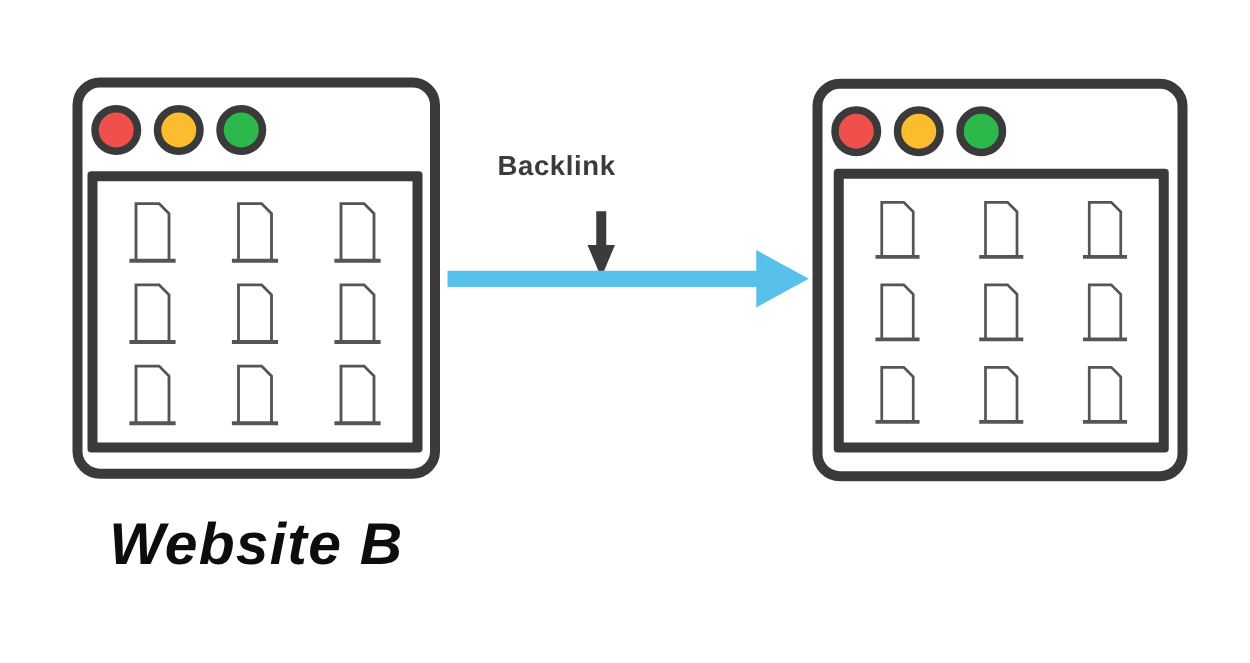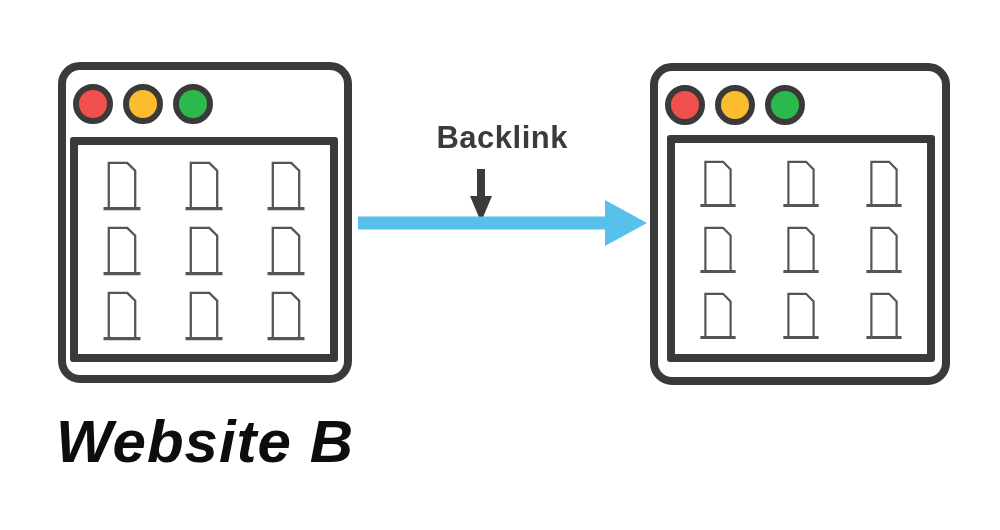--- a/index.html
+++ b/index.html
@@ -65,31 +65,31 @@
   .doc-base{fill:none;stroke:var(--icon-outline,#555);stroke-width:3.6;}
   
   .backlink-arrow{position:absolute;left:352px;top:195px;width:300px;height:60px;}
   .backlink-arrow polygon{fill:var(--arrow-blue,#57C1EC);}
   .pointer-arrow{position:absolute;left:463px;top:166px;width:36px;height:58px;}
   .pointer-arrow rect,.pointer-arrow polygon{fill:var(--arrow-dark,#3B3B3B);}
   
   .backlink-label{
     position:absolute;
     left:398px;top:120px;width:170px;
-    text-align:right;
-    font-size:31px;
+    text-align:left;
+    font-size:22px;
     font-weight:bold;
     letter-spacing:0.5px;
     color:var(--arrow-dark,#3B3B3B);
   }
   .site-label{
     position:absolute;
     top:407px;
     text-align:center;
-    font-size:60px;
+    font-size:47px;
     font-weight:bold;
     font-style:italic;
     letter-spacing:1px;
     color:var(--label-text,#0D0D0D);
   }
   .site-label.left{left:48px;width:314px;}
   .site-label.right{left:650px;width:320px;}
 </style>
 </head>
 <body>

